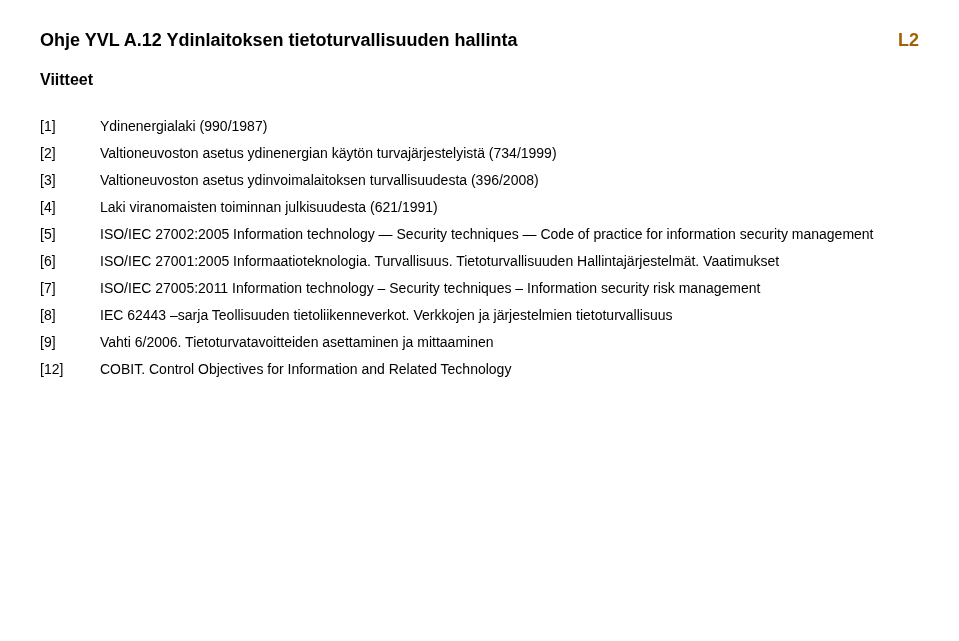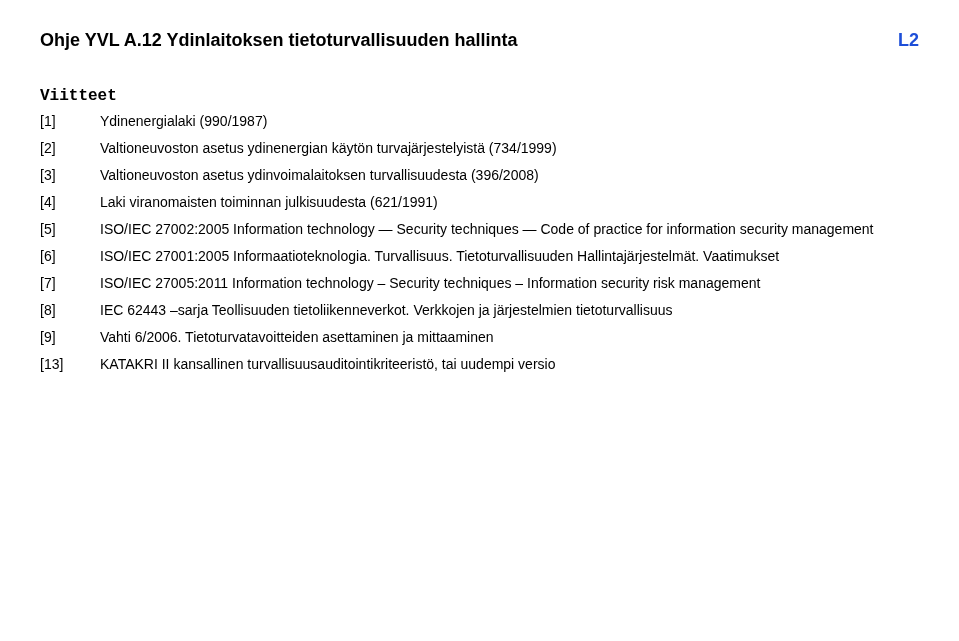--- a/index.html
+++ b/index.html
@@ -13,39 +13,38 @@
       color: #000;
       background: #fff;
       padding: 30px 40px;
       width: 959px;
       min-height: 641px;
     }
     .header {
       display: flex;
       justify-content: space-between;
       align-items: center;
-      margin-bottom: 36px;
+      margin-bottom: 20px;
       border-bottom: none;
       gap: 16px;
     }
     .header-title {
       font-size: 18px;
       font-weight: bold;
     }
     .header-badge {
       font-size: 18px;
       font-weight: bold;
-      color: #1d4ed8;
+      color: #a16207;
     }
     .section-title {
       font-size: 16px;
       font-weight: bold;
-      margin-bottom: 3px;
+      margin-bottom: 24px;
       margin-top: 4px;
-      font-family: Liberation Mono, monospace;
     }
     .ref-table {
       width: 100%;
       border-collapse: collapse;
     }
     .ref-table tr {
       vertical-align: top;
     }
     .ref-table td {
       padding: 3px 0;
@@ -103,17 +102,17 @@
       </tr>
       <tr>
         <td class="ref-num">[8]</td>
         <td class="ref-text">IEC 62443 –sarja  Teollisuuden  tietoliikenneverkot.  Verkkojen  ja  järjestelmien tietoturvallisuus</td>
       </tr>
       <tr>
         <td class="ref-num">[9]</td>
         <td class="ref-text">Vahti 6/2006. Tietoturvatavoitteiden asettaminen ja mittaaminen</td>
       </tr>
       <tr>
-        <td class="ref-num">[13]</td>
-        <td class="ref-text">KATAKRI II kansallinen turvallisuusauditointikriteeristö, tai uudempi versio</td>
+        <td class="ref-num">[12]</td>
+        <td class="ref-text">COBIT. Control Objectives for Information and Related Technology</td>
       </tr>
     </tbody>
 </table>
 
 </body></html>

